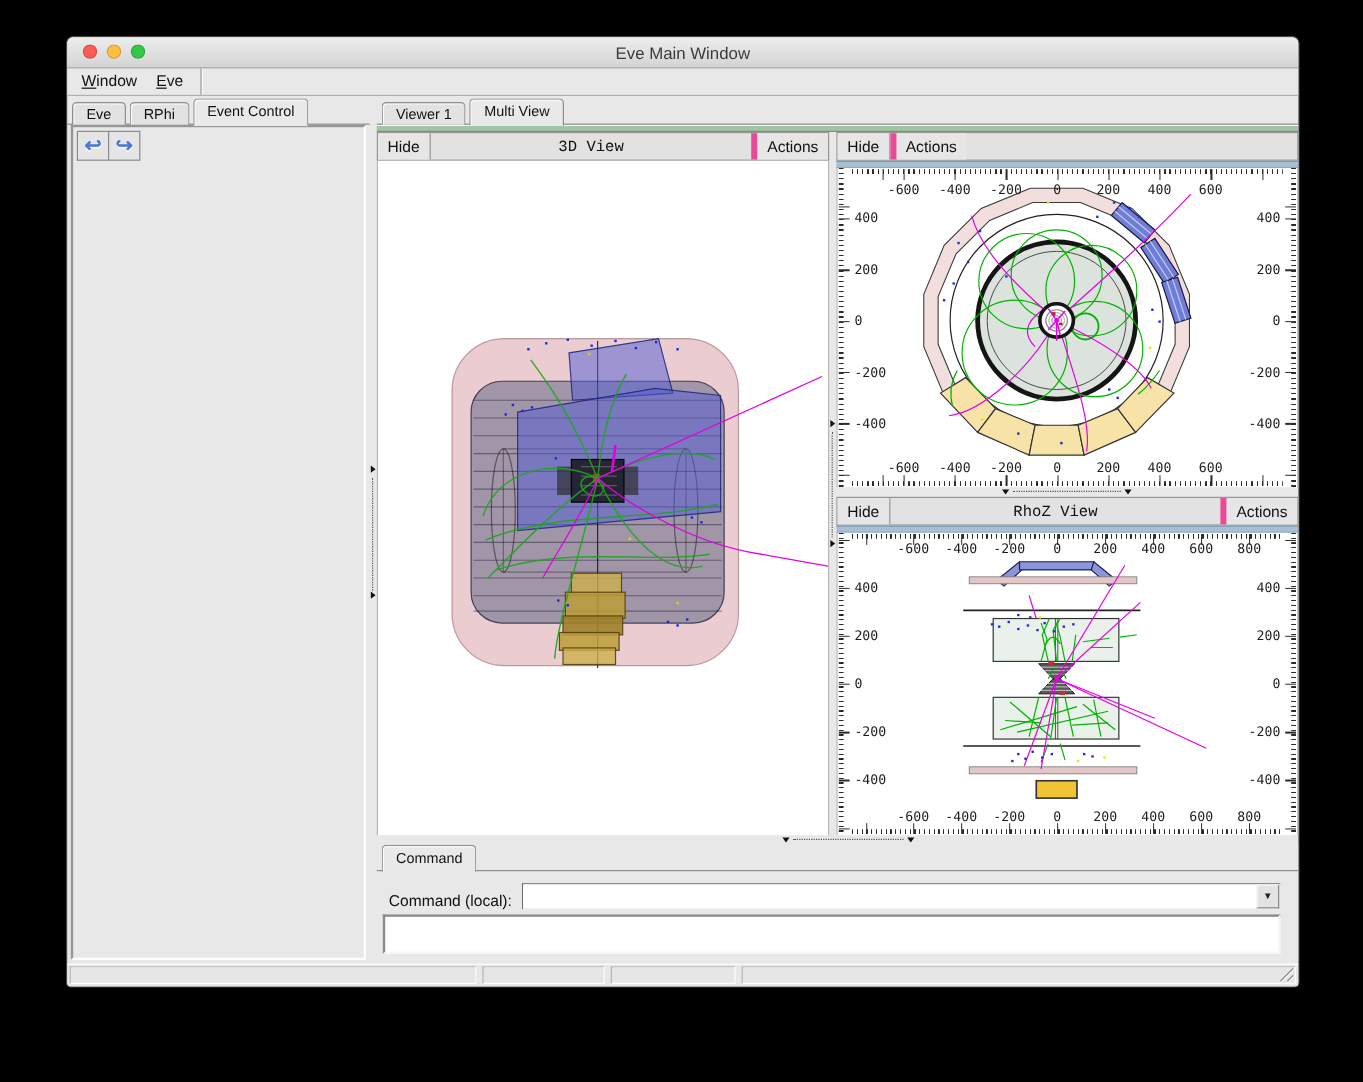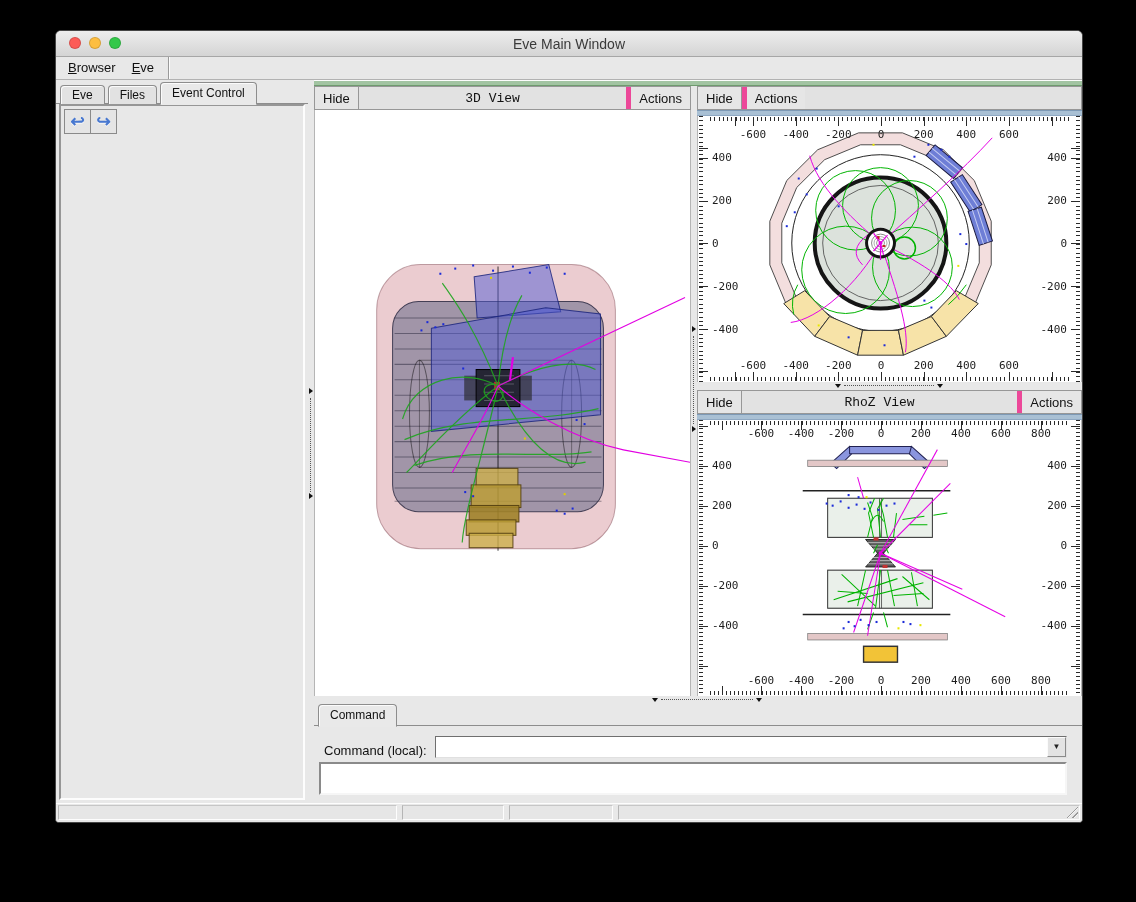--- a/index.html
+++ b/index.html
@@ -130,31 +130,31 @@
     <div class="titlebar">
       <div class="lights">
         <span class="light red"></span>
         <span class="light yellow"></span>
         <span class="light green"></span>
       </div>
       <span>Eve Main Window</span>
     </div>
 
     <div class="menubar">
-      <span class="menu-item">Browser</span>
+      <span class="menu-item">Window</span>
       <span class="menu-item">Eve</span>
       <span class="menu-sep"></span>
     </div>
 
     <div class="main">
 
       <div class="left-panel">
         <div class="tabbar">
           <span class="tab">Eve</span>
-          <span class="tab">Files</span>
+          <span class="tab">RPhi</span>
           <span class="tab active">Event Control</span>
         </div>
         <div class="left-content">
           <div class="nav-btns">
             <button class="nav-btn">
               <span class="icon">↩</span>
             </button>
             <button class="nav-btn">
               <span class="icon">↪</span>
             </button>
@@ -162,20 +162,24 @@
         </div>
       </div>
 
       <div class="v-splitter">
         <span class="arr-right" style="top:308px"></span>
         <span class="vdots" style="top:318px;height:94px"></span>
         <span class="arr-right" style="top:413px"></span>
       </div>
 
       <div class="right-panel">
+        <div class="tabbar">
+          <span class="tab">Viewer 1</span>
+          <span class="tab active">Multi View</span>
+        </div>
         <div class="green-strip"></div>
 
         <div class="viewers">
 
           <div class="pane pane-3d">
             <div class="view-header">
               <span class="vh-btn left">Hide</span>
               <span class="vh-title">3D View</span>
               <span class="vh-btn right">Actions</span>
             </div>

